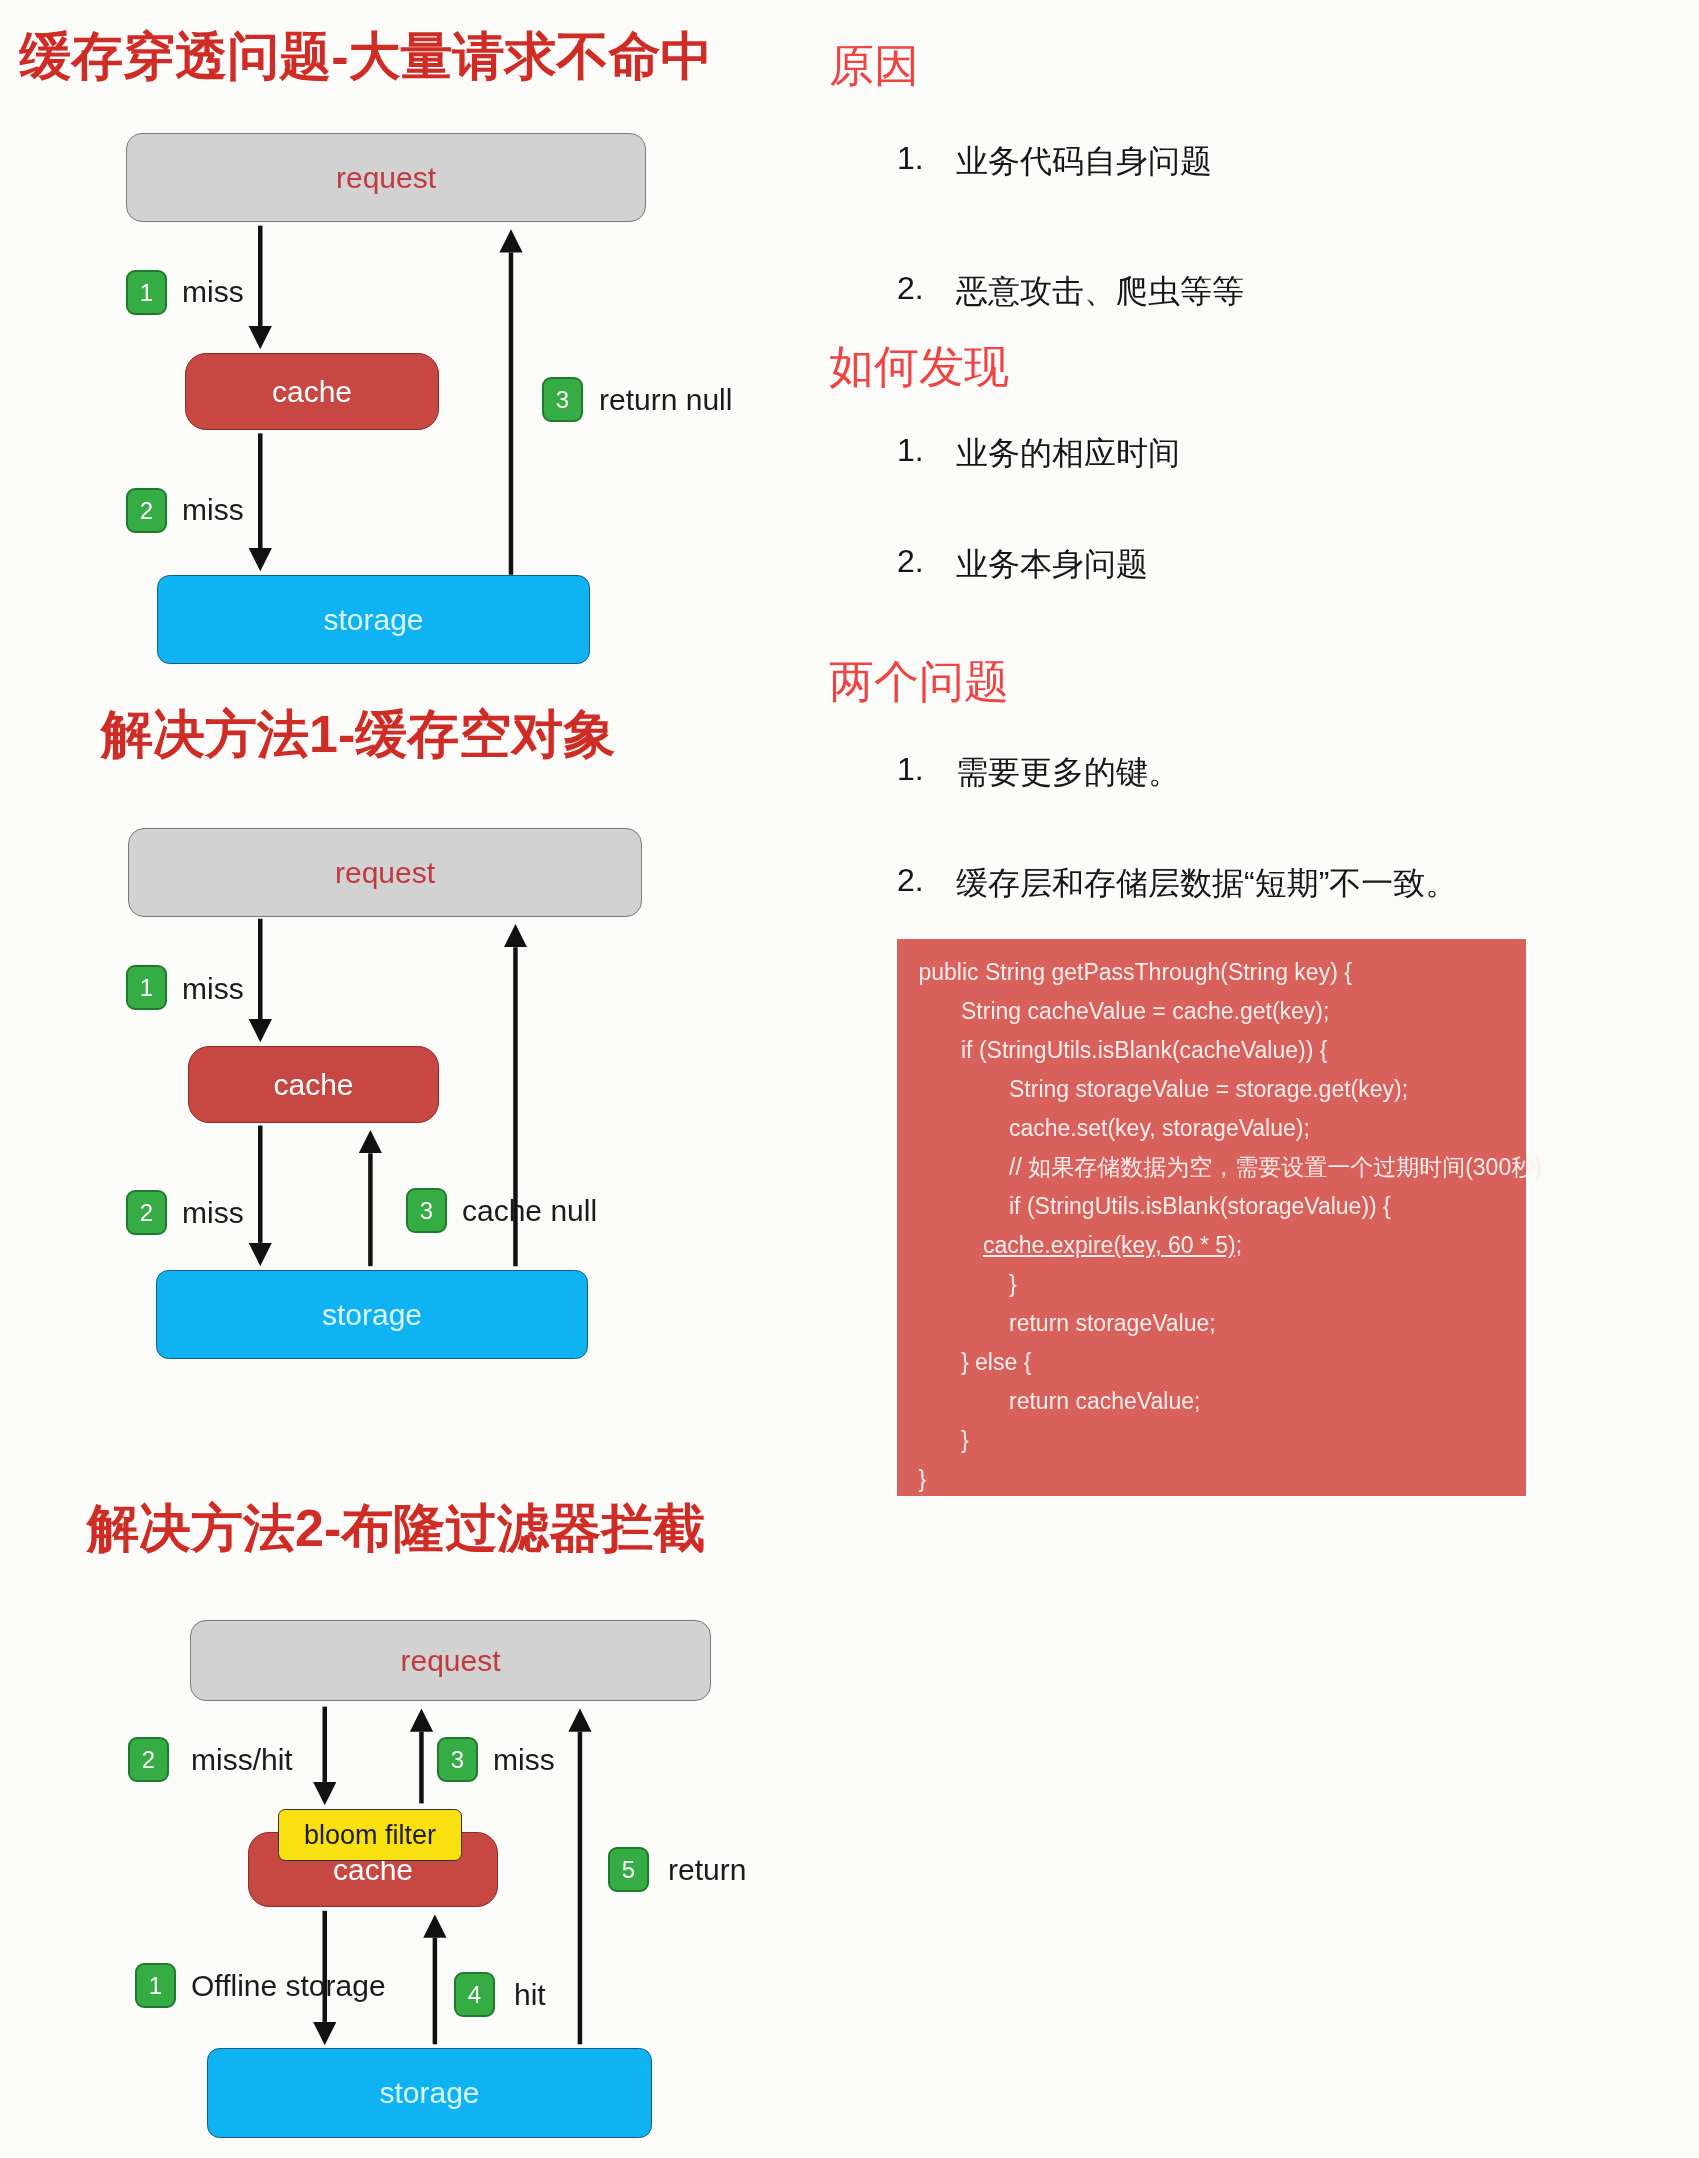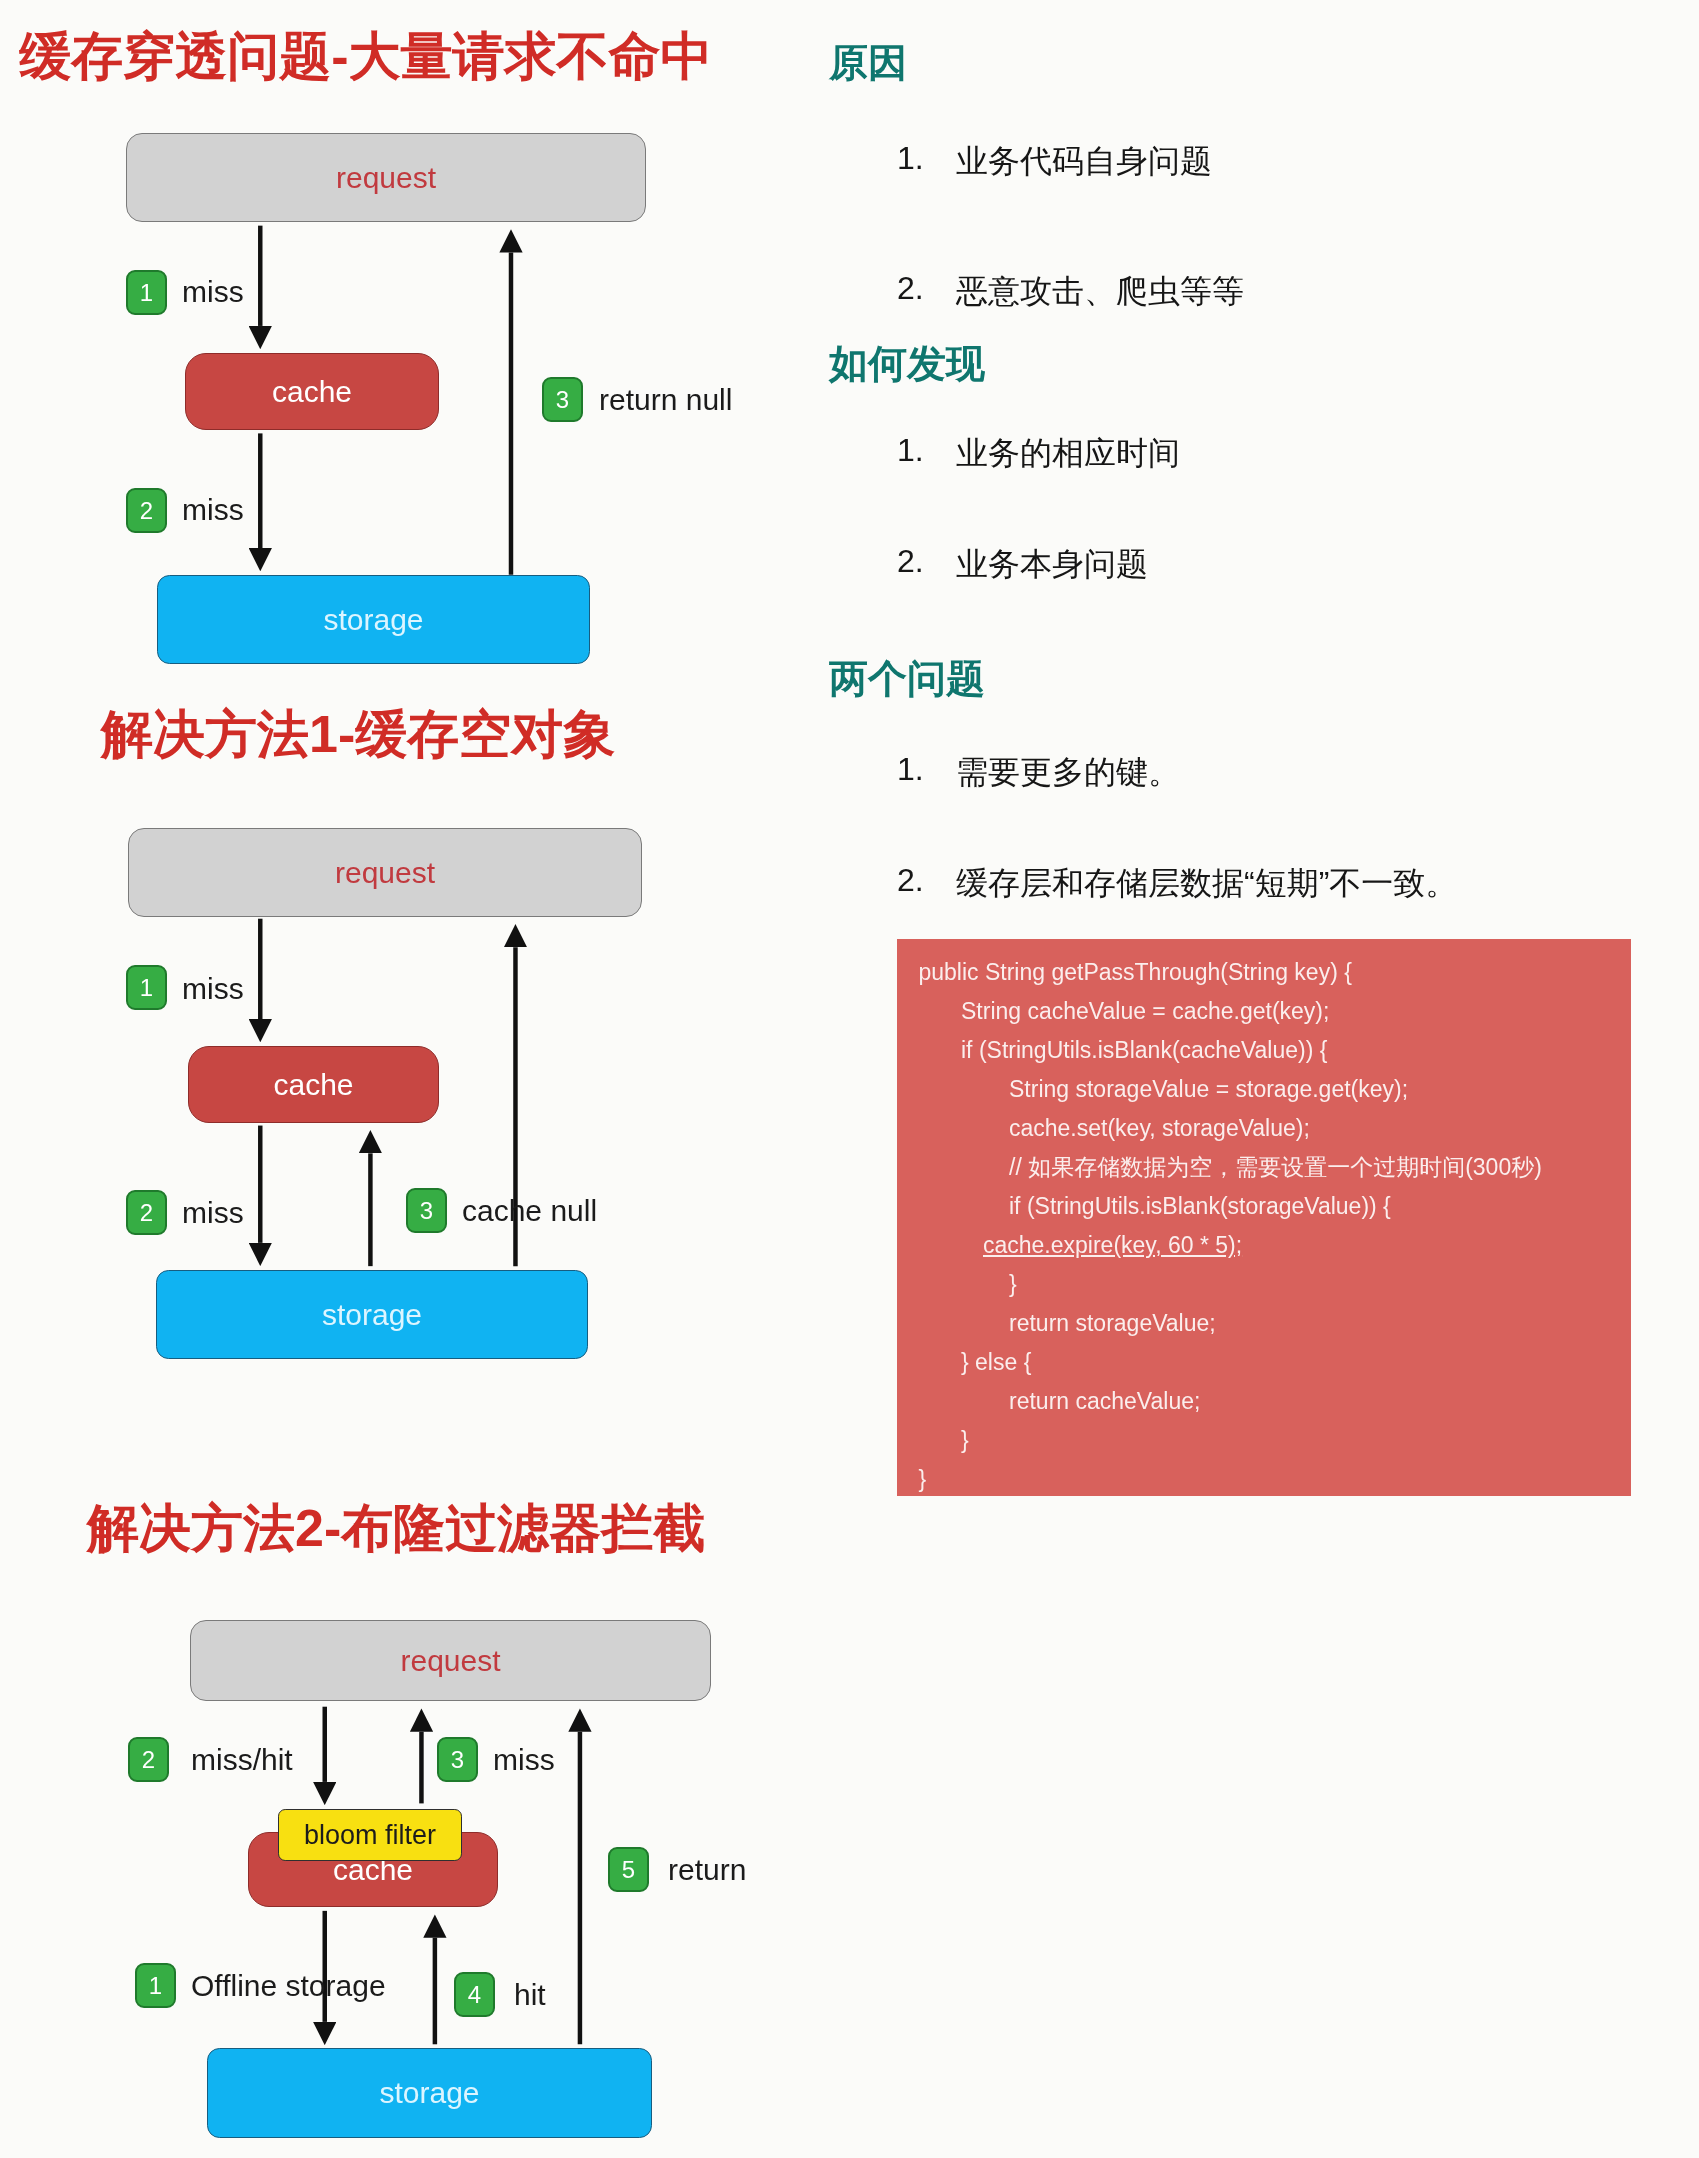--- a/index.html
+++ b/index.html
@@ -6,21 +6,21 @@
   body{
     width:1700px;height:2158px;position:relative;background:#fbfbf9;
     font-family:"Liberation Sans","DejaVu Sans",sans-serif;overflow:hidden;
   }
   .abs{position:absolute;}
   .dtitle{
     position:absolute;font-size:52px;font-weight:800;color:#d02c26;
     white-space:nowrap;letter-spacing:0px;
   }
   .heading{
-    position:absolute;font-size:39px;font-weight:700;color:#0f766e;white-space:nowrap;
+    position:absolute;font-size:45px;font-weight:400;color:#ef4444;white-space:nowrap;
   }
   .box{
     position:absolute;display:flex;align-items:center;justify-content:center;
     font-size:30px;box-sizing:border-box;z-index:2;
   }
   .req{background:#d2d2d2;border:1.8px solid #7a7a7a;border-radius:16px;color:#c13a3f;}
   .cach{background:#c74743;border:1.8px solid #8e2c2a;border-radius:21px;color:#ffffff;}
   .stor{background:#10b3f2;border:1.8px solid #175d80;border-radius:12.5px;color:#dcf5ff;}
   .bloom{
     background:#f8e011;border:1.8px solid #2f2f2f;border-radius:7.2px;color:#1c1c1c;
@@ -33,21 +33,21 @@
   }
   .lbl{
     position:absolute;height:47px;line-height:47px;font-size:30px;color:#1b1b1b;
     white-space:nowrap;z-index:4;
   }
   .li{
     position:absolute;display:flex;font-size:32px;color:#161616;white-space:nowrap;z-index:2;
   }
   .li .num{width:59px;}
   .codeblock{
-    position:absolute;left:885px;top:939px;width:734px;height:557px;
+    position:absolute;left:885px;top:939px;width:629px;height:557px;
     background:#d8615c;z-index:2;padding-top:14.3px;box-sizing:border-box;
   }
   .cl{
     color:#fbeeed;font-size:23px;line-height:39px;white-space:nowrap;
   }
   .i0{padding-left:21.5px;}
   .i1{padding-left:64px;}
   .i2{padding-left:112px;}
   .i3{padding-left:86px;text-decoration:underline;}
   svg.arrows{position:absolute;left:0;top:0;z-index:1;}

